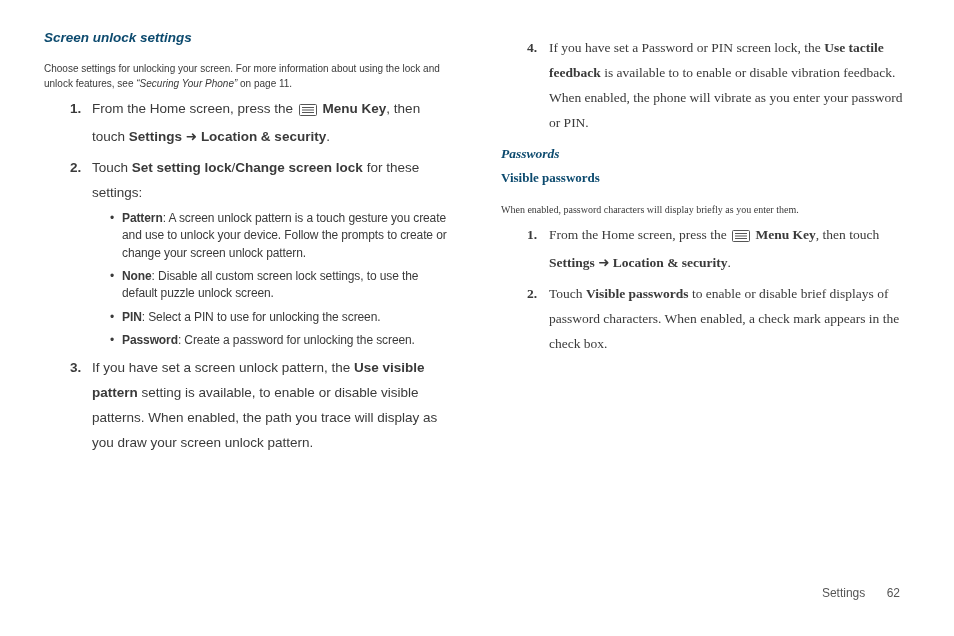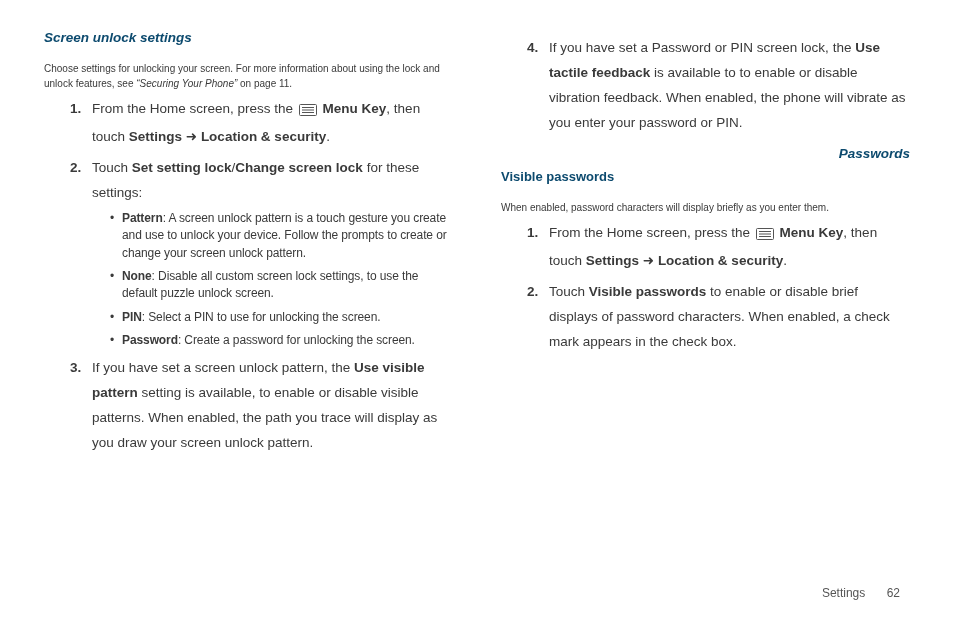--- a/index.html
+++ b/index.html
@@ -14,21 +14,21 @@
   .page {
     display: flex;
     padding: 30px 44px 0 44px;
     box-sizing: border-box;
   }
   .col {
     width: 50%;
     box-sizing: border-box;
   }
   .col.left  { padding-right: 24px; }
-  .col.right { padding-left: 24px; }
+  .col.right { padding-left: 24px; font-family: Liberation Serif, serif; }
 
   .h-blue {
     color: #0c4a6e;
     font-size: 13.5px;
     font-weight: bold;
     font-style: italic;
     margin: 0 0 8px 0;
   }
   .h-blue.sub {
     font-style: normal;
@@ -143,21 +143,21 @@
     </ol>
   </div>
 
   <div class="col right">
     <ol class="steps start4">
       <li>
         <span>If you have set a Password or PIN screen lock, the </span><span class="b">Use tactile feedback</span><span> is available to to enable or disable vibration feedback. When enabled, the phone will vibrate as you enter your password or PIN.</span>
       </li>
     </ol>
 
-    <div class="h-blue" style="margin-top:10px;text-align:right;">Passwords</div>
+    <div class="h-blue" style="margin-top:10px;">Passwords</div>
     <div class="h-blue sub">Visible passwords</div>
 
     <p class="body">When enabled, password characters will display briefly as you enter them.</p>
 
     <ol class="steps">
       <li>
         <span>From the Home screen, press the </span>
         <span class="menu-icon">
           <svg width="18" height="12" viewBox="0 0 18 12">
               <rect x="0.5" y="0.5" width="17" height="11" rx="1" fill="none" stroke="#555" stroke-width="1"></rect>

